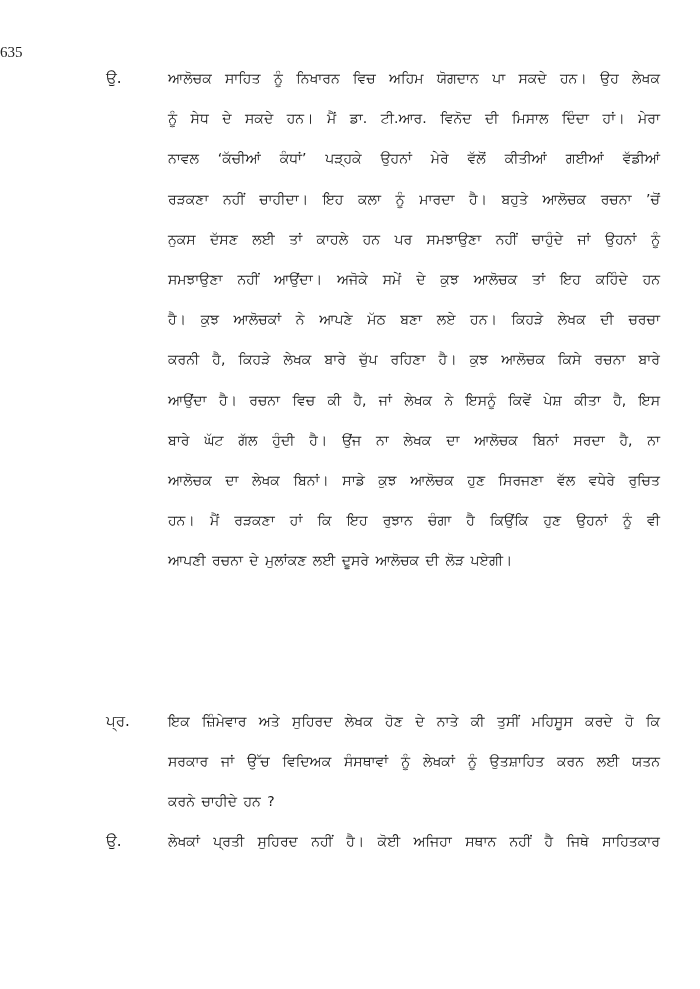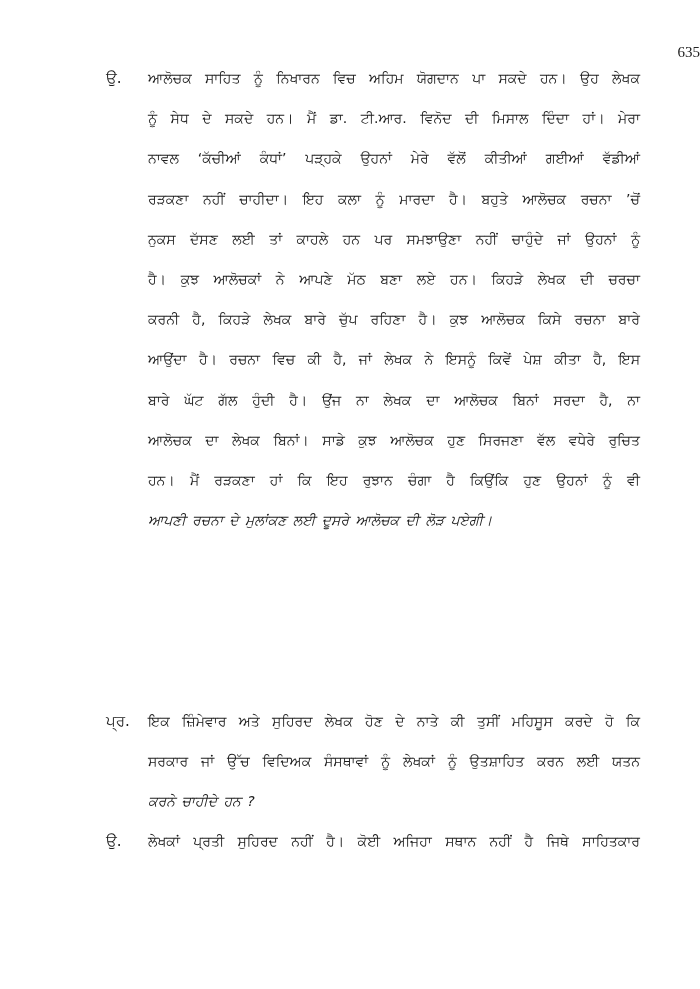--- a/index.html
+++ b/index.html
@@ -13,70 +13,70 @@
       position: relative;
       overflow: hidden;
       font-family: "DejaVu Sans", "Liberation Sans", sans-serif;
       color: #1a1a1a;
     }
     .page-number {
       position: absolute;
       top: 44px;
       left: 0;
       width: 700px;
-      text-align: right;
+      text-align: left;
       font-family: "Liberation Serif", "DejaVu Serif", serif;
       font-size: 15px;
       color: #222;
     }
     .block {
       position: absolute;
       left: 106px;
       width: 540px;
     }
     .block .label {
       position: absolute;
       left: 0;
       top: 0;
       font-size: 15px;
       line-height: 40.2px;
     }
     .block .text {
-      margin-left: 42px;
+      margin-left: 62px;
       width: 492px;
       font-size: 14px;
       line-height: 40.2px;
       text-align: justify;
       text-align-last: left;
       word-spacing: 2px;
     }
     .block .text .line {
       display: block;
       white-space: nowrap;
       text-align-last: justify;
       text-align: justify;
     }
     .block .text .line.last {
       text-align-last: left;
-      font-style: italic;
     }
   </style>
 </head>
 <body>
 
 <div class="page-number">635</div>
 
 <div class="block" style="top:58px;">
   <span class="label">ਉ.</span>
   <div class="text">
     <span class="line">ਆਲੋਚਕ ਸਾਹਿਤ ਨੂੰ ਨਿਖਾਰਨ ਵਿਚ ਅਹਿਮ ਯੋਗਦਾਨ ਪਾ ਸਕਦੇ ਹਨ। ਉਹ ਲੇਖਕ</span>
     <span class="line">ਨੂੰ ਸੇਧ ਦੇ ਸਕਦੇ ਹਨ। ਮੈਂ ਡਾ. ਟੀ.ਆਰ. ਵਿਨੋਦ ਦੀ ਮਿਸਾਲ ਦਿੰਦਾ ਹਾਂ। ਮੇਰਾ</span>
     <span class="line">ਨਾਵਲ ‘ਕੱਚੀਆਂ ਕੰਧਾਂ’ ਪੜ੍ਹਕੇ ਉਹਨਾਂ ਮੇਰੇ ਵੱਲੋਂ ਕੀਤੀਆਂ ਗਈਆਂ ਵੱਡੀਆਂ</span>
     <span class="line">ਰੜਕਣਾ ਨਹੀਂ ਚਾਹੀਦਾ। ਇਹ ਕਲਾ ਨੂੰ ਮਾਰਦਾ ਹੈ। ਬਹੁਤੇ ਆਲੋਚਕ ਰਚਨਾ ’ਚੋਂ</span>
     <span class="line">ਨੁਕਸ ਦੱਸਣ ਲਈ ਤਾਂ ਕਾਹਲੇ ਹਨ ਪਰ ਸਮਝਾਉਣਾ ਨਹੀਂ ਚਾਹੁੰਦੇ ਜਾਂ ਉਹਨਾਂ ਨੂੰ</span>
+    <span class="line">ਸਮਝਾਉਣਾ ਨਹੀਂ ਆਉਂਦਾ। ਅਜੋਕੇ ਸਮੇਂ ਦੇ ਕੁਝ ਆਲੋਚਕ ਤਾਂ ਇਹ ਕਹਿੰਦੇ ਹਨ</span>
     <span class="line">ਹੈ। ਕੁਝ ਆਲੋਚਕਾਂ ਨੇ ਆਪਣੇ ਮੱਠ ਬਣਾ ਲਏ ਹਨ। ਕਿਹੜੇ ਲੇਖਕ ਦੀ ਚਰਚਾ</span>
     <span class="line">ਕਰਨੀ ਹੈ, ਕਿਹੜੇ ਲੇਖਕ ਬਾਰੇ ਚੁੱਪ ਰਹਿਣਾ ਹੈ। ਕੁਝ ਆਲੋਚਕ ਕਿਸੇ ਰਚਨਾ ਬਾਰੇ</span>
     <span class="line">ਆਉਂਦਾ ਹੈ। ਰਚਨਾ ਵਿਚ ਕੀ ਹੈ, ਜਾਂ ਲੇਖਕ ਨੇ ਇਸਨੂੰ ਕਿਵੇਂ ਪੇਸ਼ ਕੀਤਾ ਹੈ, ਇਸ</span>
     <span class="line">ਬਾਰੇ ਘੱਟ ਗੱਲ ਹੁੰਦੀ ਹੈ। ਉਂਜ ਨਾ ਲੇਖਕ ਦਾ ਆਲੋਚਕ ਬਿਨਾਂ ਸਰਦਾ ਹੈ, ਨਾ</span>
     <span class="line">ਆਲੋਚਕ ਦਾ ਲੇਖਕ ਬਿਨਾਂ। ਸਾਡੇ ਕੁਝ ਆਲੋਚਕ ਹੁਣ ਸਿਰਜਣਾ ਵੱਲ ਵਧੇਰੇ ਰੁਚਿਤ</span>
     <span class="line">ਹਨ। ਮੈਂ ਰੜਕਣਾ ਹਾਂ ਕਿ ਇਹ ਰੁਝਾਨ ਚੰਗਾ ਹੈ ਕਿਉਂਕਿ ਹੁਣ ਉਹਨਾਂ ਨੂੰ ਵੀ</span>
     <span class="line last">ਆਪਣੀ ਰਚਨਾ ਦੇ ਮੁਲਾਂਕਣ ਲਈ ਦੂਸਰੇ ਆਲੋਚਕ ਦੀ ਲੋੜ ਪਏਗੀ।</span>
   </div>
 </div>
 

